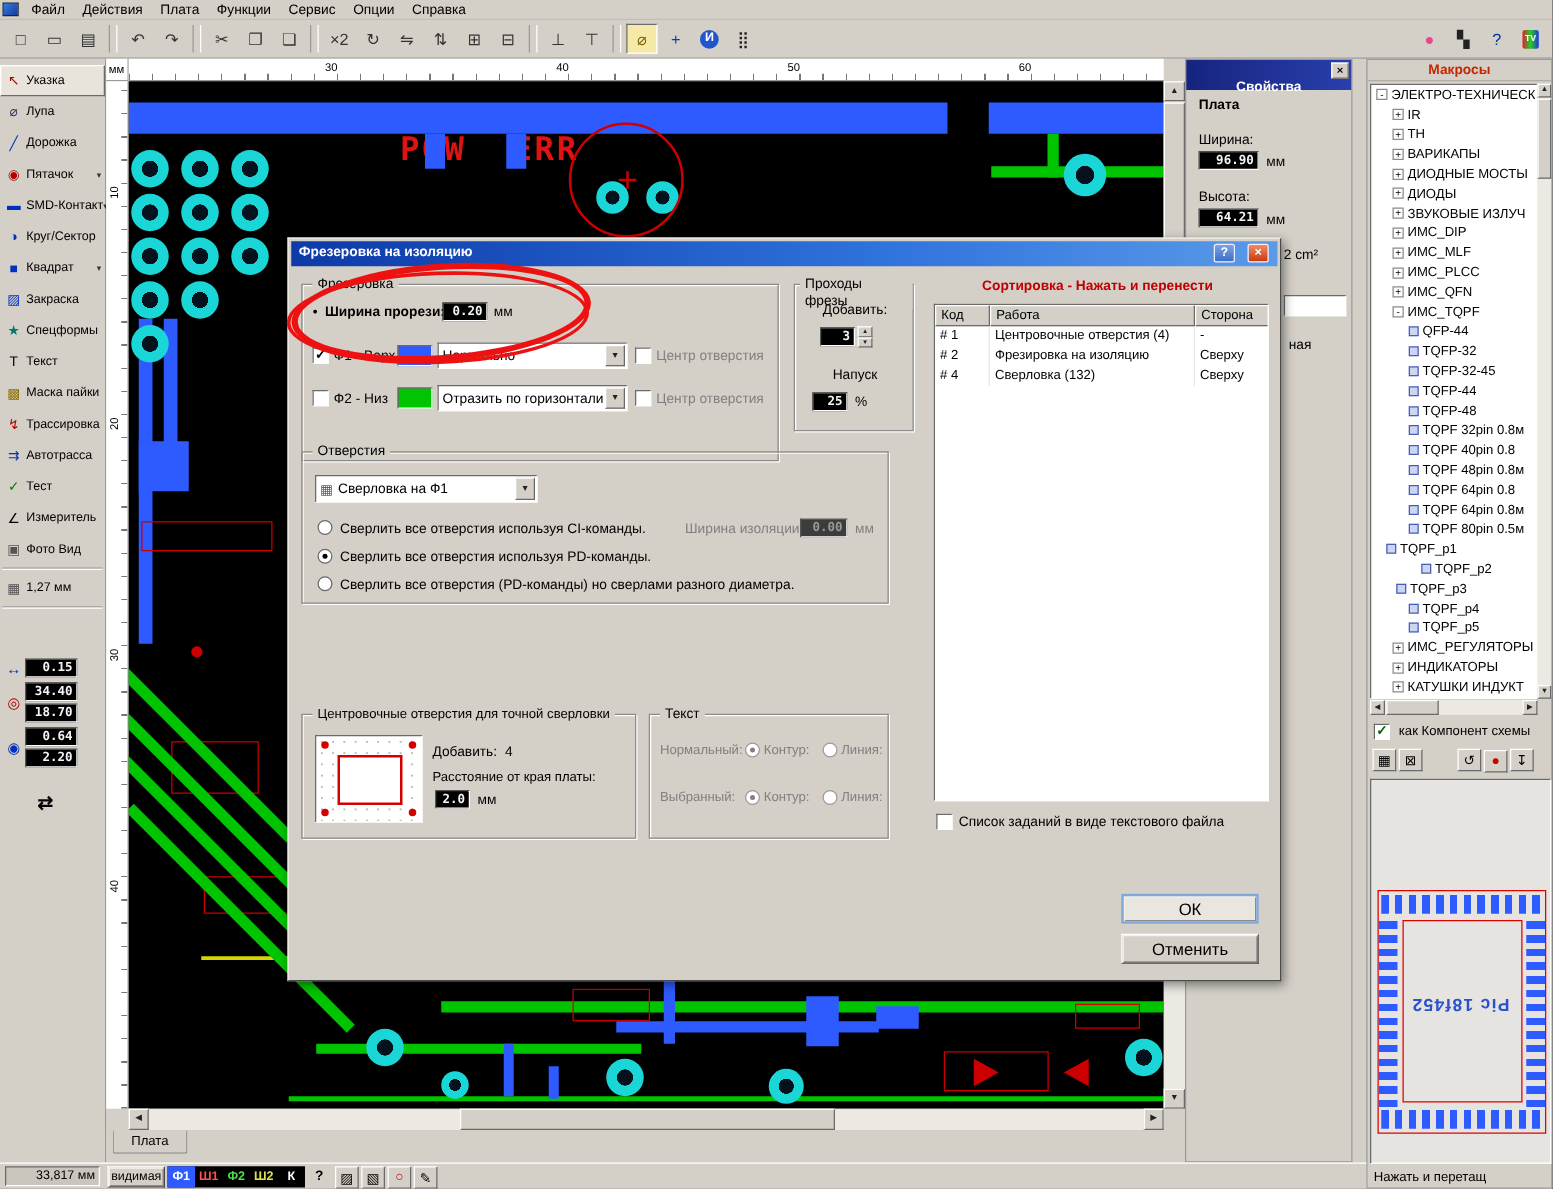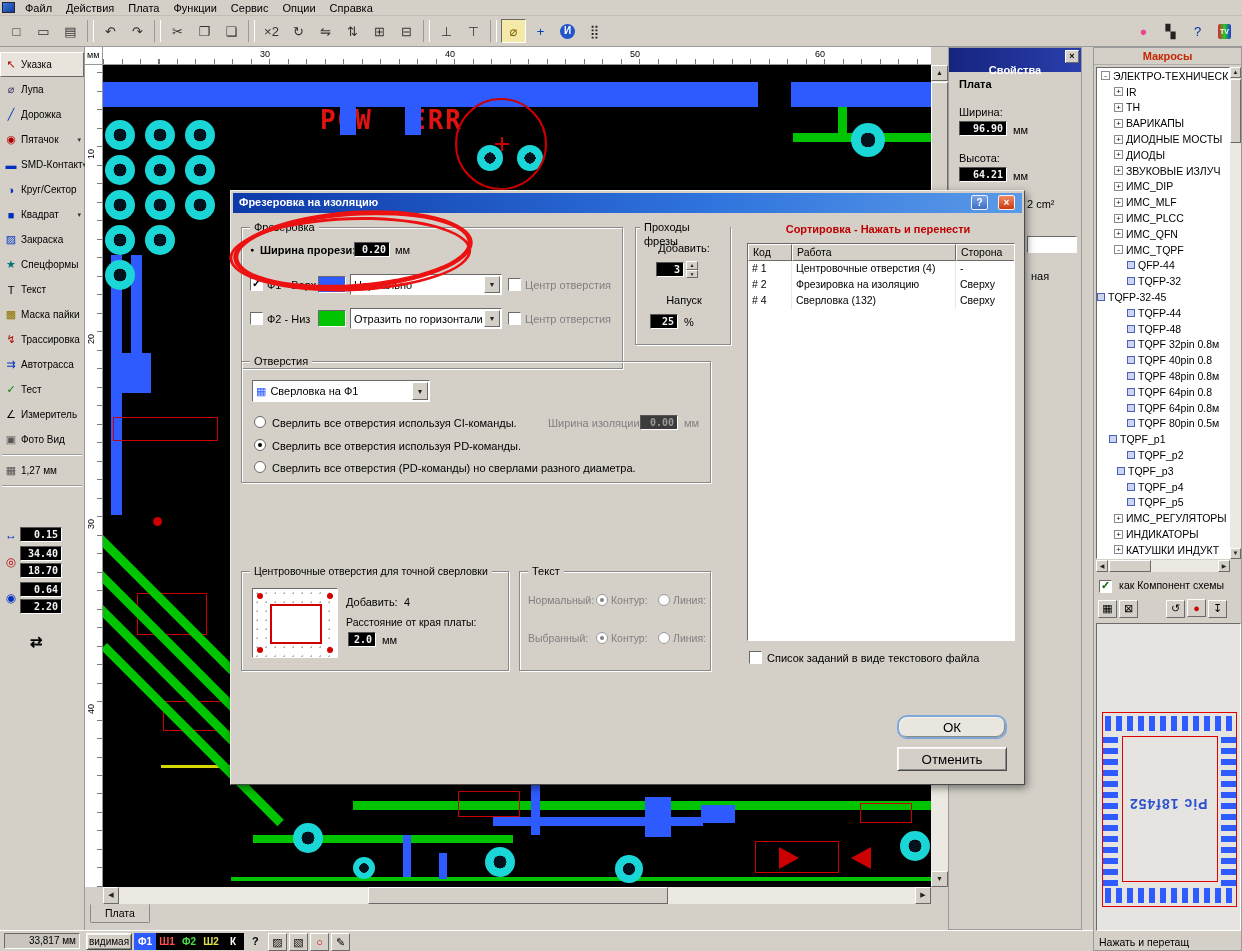--- a/index.html
+++ b/index.html
@@ -99,21 +99,21 @@
 .combo-btn{position:absolute;right:1px;top:1px;bottom:1px;width:16px;background:#d4d0c8;border:1px solid;border-color:#fff #6a6a6a #6a6a6a #fff;font-size:7px;display:flex;align-items:center;justify-content:center;color:#222}
 .combo-ico{margin-right:4px;font-size:11px;flex:none}
 .spin{position:absolute;width:12px;height:17px;display:flex;flex-direction:column}
 .spin span{flex:1;background:#d4d0c8;border:1px solid;border-color:#fff #6a6a6a #6a6a6a #fff;font-size:5px;line-height:6px;text-align:center;color:#222}
 #sort-table{position:absolute;left:516px;top:52px;width:268px;height:398px;background:#fff;border:1px solid;border-color:#6a6a6a #fff #fff #6a6a6a;overflow:hidden}
 .shead{display:flex;height:17px}
 .shead span{background:#d4d0c8;border:1px solid;border-color:#fff #6a6a6a #6a6a6a #fff;padding:1px 4px;font-size:10.5px}
 .sc1{width:44px;flex:none}.sc2{width:164px;flex:none}.sc3{width:62px;flex:none}
 .srow{display:flex;height:16px;font-size:10.5px}
 .srow span{padding:1px 4px;border-right:1px solid #e8e8e8;white-space:nowrap;overflow:hidden}
-.ok-btn{border:2px solid #7da8d8;border-radius:10px;background:#e9e6e0}
+.ok-btn{border:2px solid #7da8d8;border-radius:0;background:#e9e6e0}
 .cimg{position:absolute;background:#fff;border:1px solid;border-color:#6a6a6a #fff #fff #6a6a6a;background-image:radial-gradient(#b8b8b8 1px,transparent 1px);background-size:9px 9px}
 .cdot{position:absolute;width:6px;height:6px;border-radius:50%;background:#d40000}
 #marker{position:absolute;left:2px;top:20px;width:240px;height:78px;border:5px solid #ec1212;border-radius:50%;transform:rotate(-4deg);pointer-events:none;z-index:5}
 #marker::before{content:"";position:absolute;left:-9px;top:1px;right:-3px;bottom:-7px;border:3px solid #ec1212;border-radius:50%;transform:rotate(2deg)}
 </style>
 </head>
 <body>
 
 <div id="menubar">
   <span id="app-icon"></span>
@@ -466,21 +466,21 @@
         <span class="tlbl">ИМС_TQPF</span>
       </div>
       <div class="trow" style="padding-left:30px">
         <span class="tleaf"></span>
         <span class="tlbl">QFP-44</span>
       </div>
       <div class="trow" style="padding-left:30px">
         <span class="tleaf"></span>
         <span class="tlbl">TQFP-32</span>
       </div>
-      <div class="trow" style="">
+      <div class="trow" style="padding-left:30px">
         <span class="tleaf"></span>
         <span class="tlbl">TQFP-32-45</span>
       </div>
       <div class="trow" style="padding-left:30px">
         <span class="tleaf"></span>
         <span class="tlbl">TQFP-44</span>
       </div>
       <div class="trow" style="padding-left:30px">
         <span class="tleaf"></span>
         <span class="tlbl">TQFP-48</span>
@@ -506,21 +506,21 @@
         <span class="tlbl">TQPF 64pin 0.8м</span>
       </div>
       <div class="trow" style="padding-left:30px">
         <span class="tleaf"></span>
         <span class="tlbl">TQPF 80pin 0.5м</span>
       </div>
       <div class="trow" style="padding-left:12px">
         <span class="tleaf"></span>
         <span class="tlbl">TQPF_p1</span>
       </div>
-      <div class="trow" style="padding-left:30px">
+      <div class="trow" style="padding-left:40px">
         <span class="tleaf"></span>
         <span class="tlbl">TQPF_p2</span>
       </div>
       <div class="trow" style="padding-left:20px">
         <span class="tleaf"></span>
         <span class="tlbl">TQPF_p3</span>
       </div>
       <div class="trow" style="padding-left:30px">
         <span class="tleaf"></span>
         <span class="tlbl">TQPF_p4</span>

